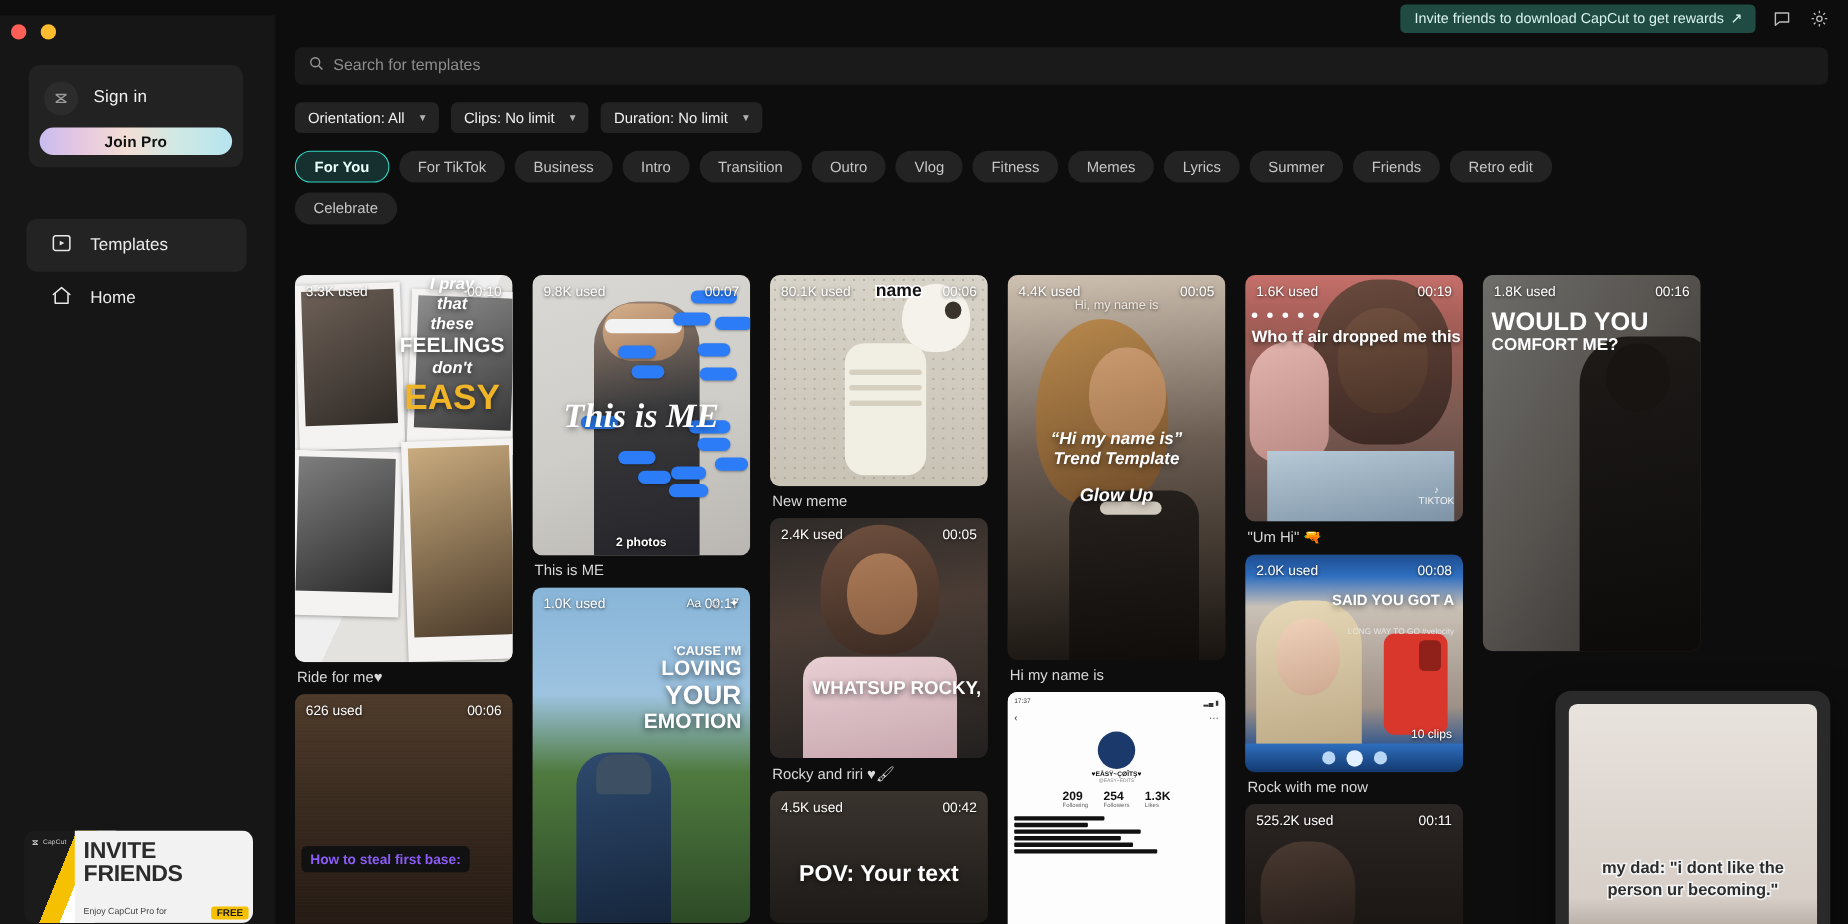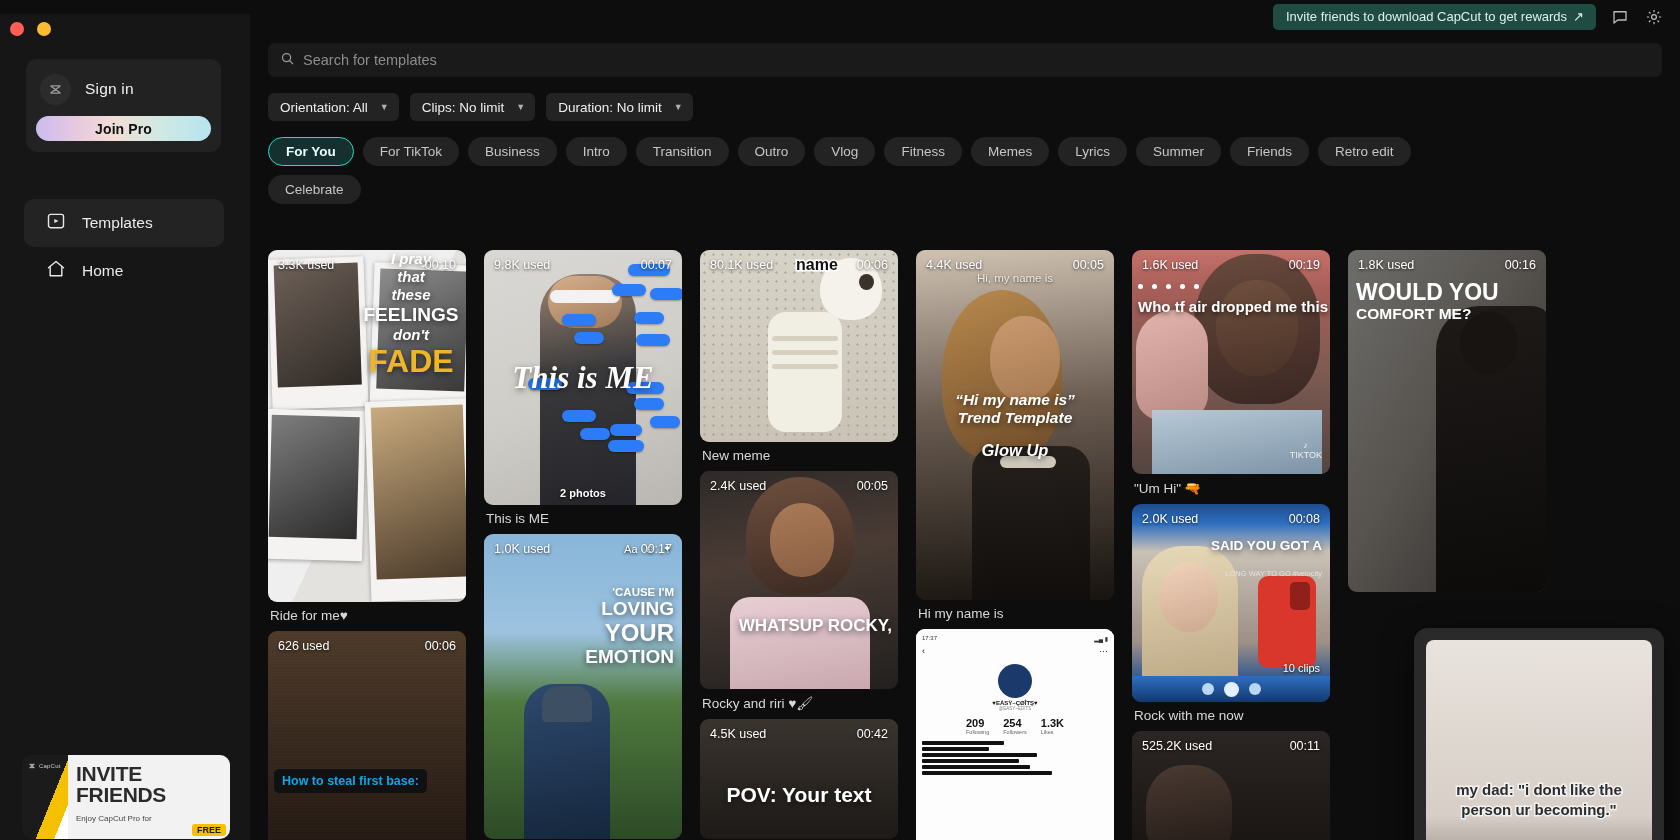--- a/index.html
+++ b/index.html
@@ -62,21 +62,21 @@
   .promo-swoosh {
     position: absolute; left: 12px; top: 0; width: 62px; height: 84px;
     background: linear-gradient(100deg, transparent 0 34%, #f5c000 34% 58%, #fff 58% 100%);
     transform: skewX(-13deg);
   }
   .promo-right {
     flex: 1; background: #f2f2f2; position: relative;
     padding: 8px 6px 0 8px;
   }
   .promo-h1 { font-size: 21px; font-weight: 800; color: #2b2b2b; line-height: 21px; letter-spacing: -.3px; }
-  .promo-sub { position: absolute; bottom: 16px; left: 8px; font-size: 8px; color: #444; display:flex; align-items:center; gap:2px;}
+  .promo-sub { position: absolute; bottom: 6px; left: 8px; font-size: 8px; color: #444; display:flex; align-items:center; gap:2px;}
   .free-badge {
     position: absolute; right: 4px; bottom: 3px;
     background: #f5c000; color: #1a1a1a; font-size: 9px; font-weight: 800;
     padding: 1px 5px; border-radius: 3px;
   }
 
   
   .main { flex: 1; position: relative; background: #0d0d0d; overflow: hidden; }
 
   .topbar {
@@ -348,35 +348,35 @@
               <div class="polaroid" style="left:100px;top:150px;width:104px;height:200px;transform:rotate(-2deg)">
                   <div class="ph" style="background:linear-gradient(160deg,#c9ab7e,#4a3a2a)"></div>
                 </div>
             </div>
             <div class="ov" style="justify-content:flex-start;align-items:center;padding-left:88px">
               <div class="cap" style="font-size:15px;line-height:18px;font-style:italic">I pray</div>
               <div class="cap" style="font-size:15px;line-height:18px;font-style:italic">that</div>
               <div class="cap" style="font-size:15px;line-height:18px;font-style:italic">these</div>
               <div class="cap" style="font-size:19px;line-height:22px">FEELINGS</div>
               <div class="cap" style="font-size:15px;line-height:18px;font-style:italic">don't</div>
-              <div class="cap" style="font-size:32px;line-height:34px;color:#f0b429">FADE</div>
+              <div class="cap" style="font-size:32px;line-height:34px;color:#f0b429">EASY</div>
             </div>
             <span class="meta-used">3.3K used</span>
             <span class="meta-dur">00:10</span>
           </div>
           <div class="card-title">Ride for me♥</div>
         </div>
 
         <div class="card">
           <div class="thumb" style="height:300px">
             <div class="art g-626">
                 <div class="noise"></div>
               </div>
             <div class="ov" style="justify-content:center;padding:0 6px">
-              <div style="background:#111;color:#0ea5e9;font-size:12.5px;font-weight:700;padding:5px 8px;border-radius:5px;display:inline-block;align-self:flex-start">How to steal first base:</div>
+              <div style="background:#111;color:#8b5cf6;font-size:12.5px;font-weight:700;padding:5px 8px;border-radius:5px;display:inline-block;align-self:flex-start">How to steal first base:</div>
             </div>
             <span class="meta-used">626 used</span>
             <span class="meta-dur">00:06</span>
           </div>
         </div>
       </div>
 
       <div class="col">
         <div class="card">
           <div class="thumb" style="height:255px">

